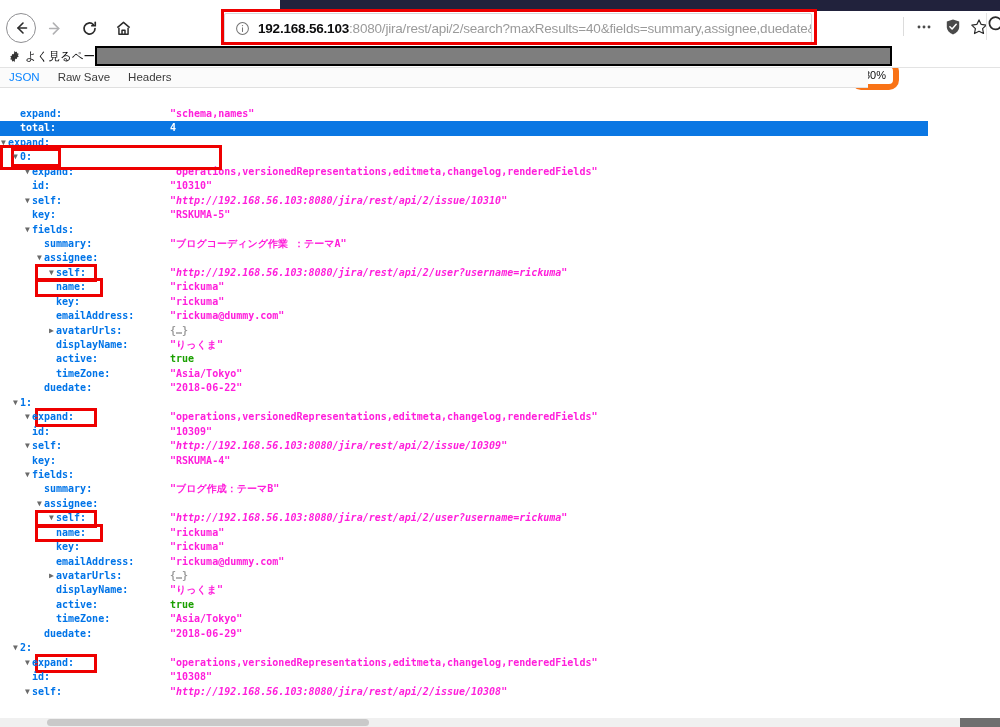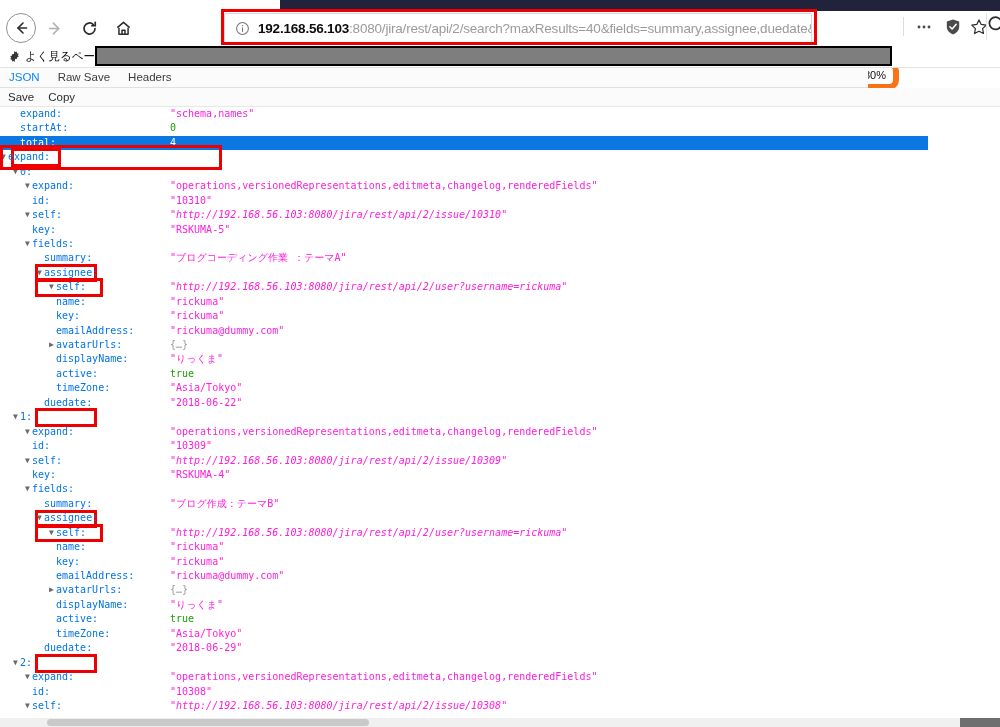--- a/index.html
+++ b/index.html
@@ -135,20 +135,21 @@
   }
   .jv-act { padding: 0 6px 0 8px; color:#2b2b2b; line-height:18px; }
 
   
   .jsonpanel {
     position:absolute; left:0; top: 107px; width:928px; height: 613px;
     background:#ffffff;
     overflow:hidden;
     font-family: "DejaVu Sans Mono", "Liberation Mono", monospace;
     font-size: 10px;
+    font-weight: bold;
   }
   .row {
     position: relative;
     height: 14.45px;
     line-height: 14.45px;
     white-space: nowrap;
   }
   .row.sel { background: #0b77e3; }
   .row.sel .k, .row.sel .v, .row.sel .tw { color:#ffffff !important; }
 
@@ -290,33 +291,25 @@
   </div>
   <div class="redact"></div>
 
   <div class="jv-tabs">
     <div class="jv-tab active">JSON</div>
     <div class="jv-tab">Raw Save</div>
     <div class="jv-tab">Headers</div>
     <div class="jv-tabs-rest"></div>
   </div>
 
-  <div class="jv-actions">
-    <div class="jv-act">Save</div>
-    <div class="jv-act">Copy</div>
-  </div>
 
   <div class="jsonpanel" id="jsonpanel">
       <div class="row">
         <span class="k" style="left: 20px;">expand:</span>
         <span class="v str">"schema,names"</span>
-      </div>
-      <div class="row">
-        <span class="k" style="left: 20px;">startAt:</span>
-        <span class="v num">0</span>
       </div>
       <div class="row sel">
         <span class="k" style="left: 20px;">total:</span>
         <span class="v num">4</span>
       </div>
       <div class="keybox" style="left: 11px; top: 41.35px; width: 50.3px; height: 18.45px; border-color: rgb(238, 0, 0);"></div>
       <div class="row">
         <span class="tw" style="left: -1px;">▼</span>
         <span class="k" style="left: 8px;">expand:</span>
       </div>

